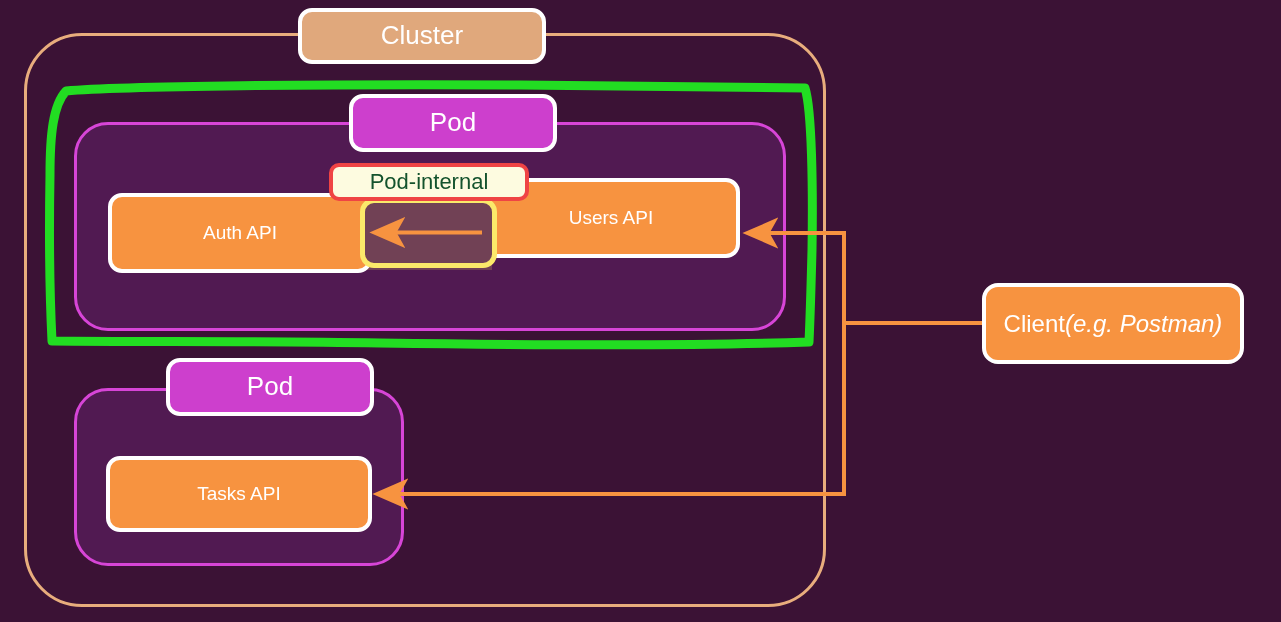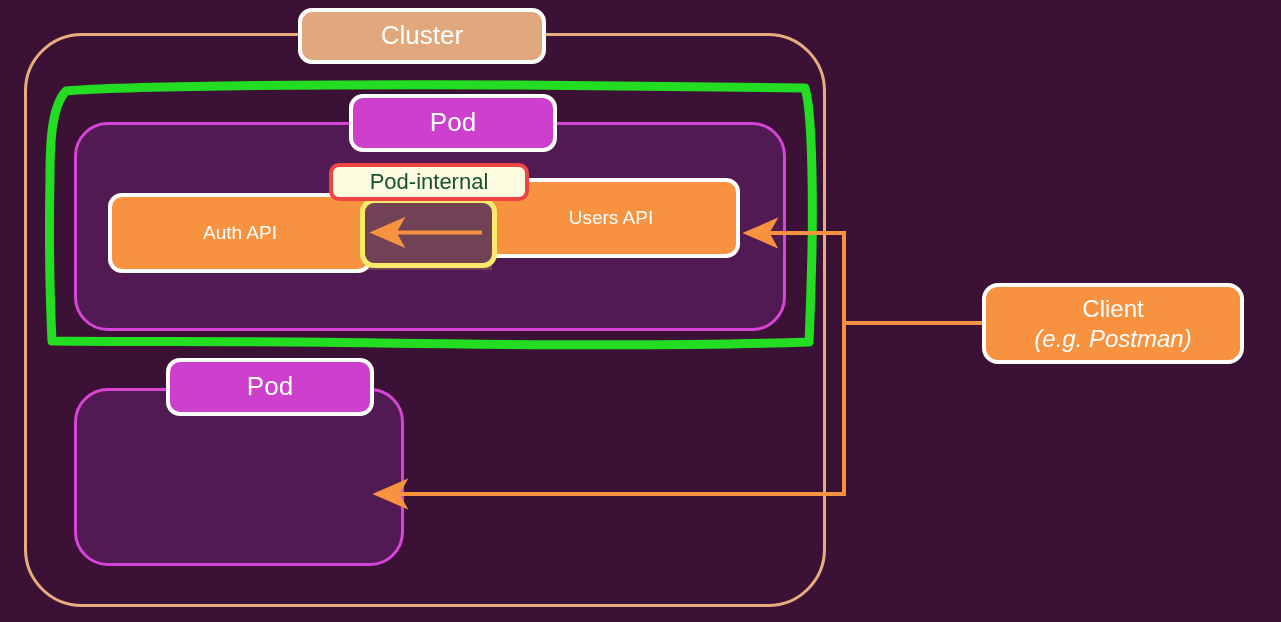--- a/index.html
+++ b/index.html
@@ -104,22 +104,23 @@
       <marker id="ah-orange" markerWidth="9" markerHeight="9" refX="7.6" refY="4.5" orient="auto">
         <path d="M9,4.5 L0,0.6 L2.2,4.5 L0,8.4 Z" fill="#f79340"></path>
       </marker>
       <marker id="ah-orange2" markerWidth="9" markerHeight="9" refX="7.6" refY="4.5" orient="auto">
         <path d="M9,4.5 L0,0.6 L2.2,4.5 L0,8.4 Z" fill="#f79340"></path>
       </marker>
     </defs>
     <line x1="482" y1="232.5" x2="375" y2="232.5" stroke="#f79340" stroke-width="4" marker-end="url(#ah-orange)"></line>
   </svg>
 
+  <div class="node api" style="left:106px;top:456px;width:266px;height:76px;">Tasks API</div>
 
-  <div class="node client" style="left:982px;top:283px;width:262px;height:81px;flex-direction:column;">
+  <div class="node client" style="left:982px;top:283px;width:262px;height:81px;">
     <span class="l1">Client</span>
     <span class="l2">(e.g. Postman)</span>
   </div>
 
   <svg class="overlay" viewBox="0 0 1281 622">
 
     <path d="M 982,323 L 844,323 L 844,233 L 748,233" fill="none" stroke="#f79340" stroke-width="4" stroke-linecap="butt" stroke-linejoin="miter" marker-end="url(#ah-orange)"></path>
     <path d="M 982,323 L 844,323 L 844,494 L 378,494" fill="none" stroke="#f79340" stroke-width="4" stroke-linecap="butt" stroke-linejoin="miter" marker-end="url(#ah-orange2)"></path>
   </svg>
 

